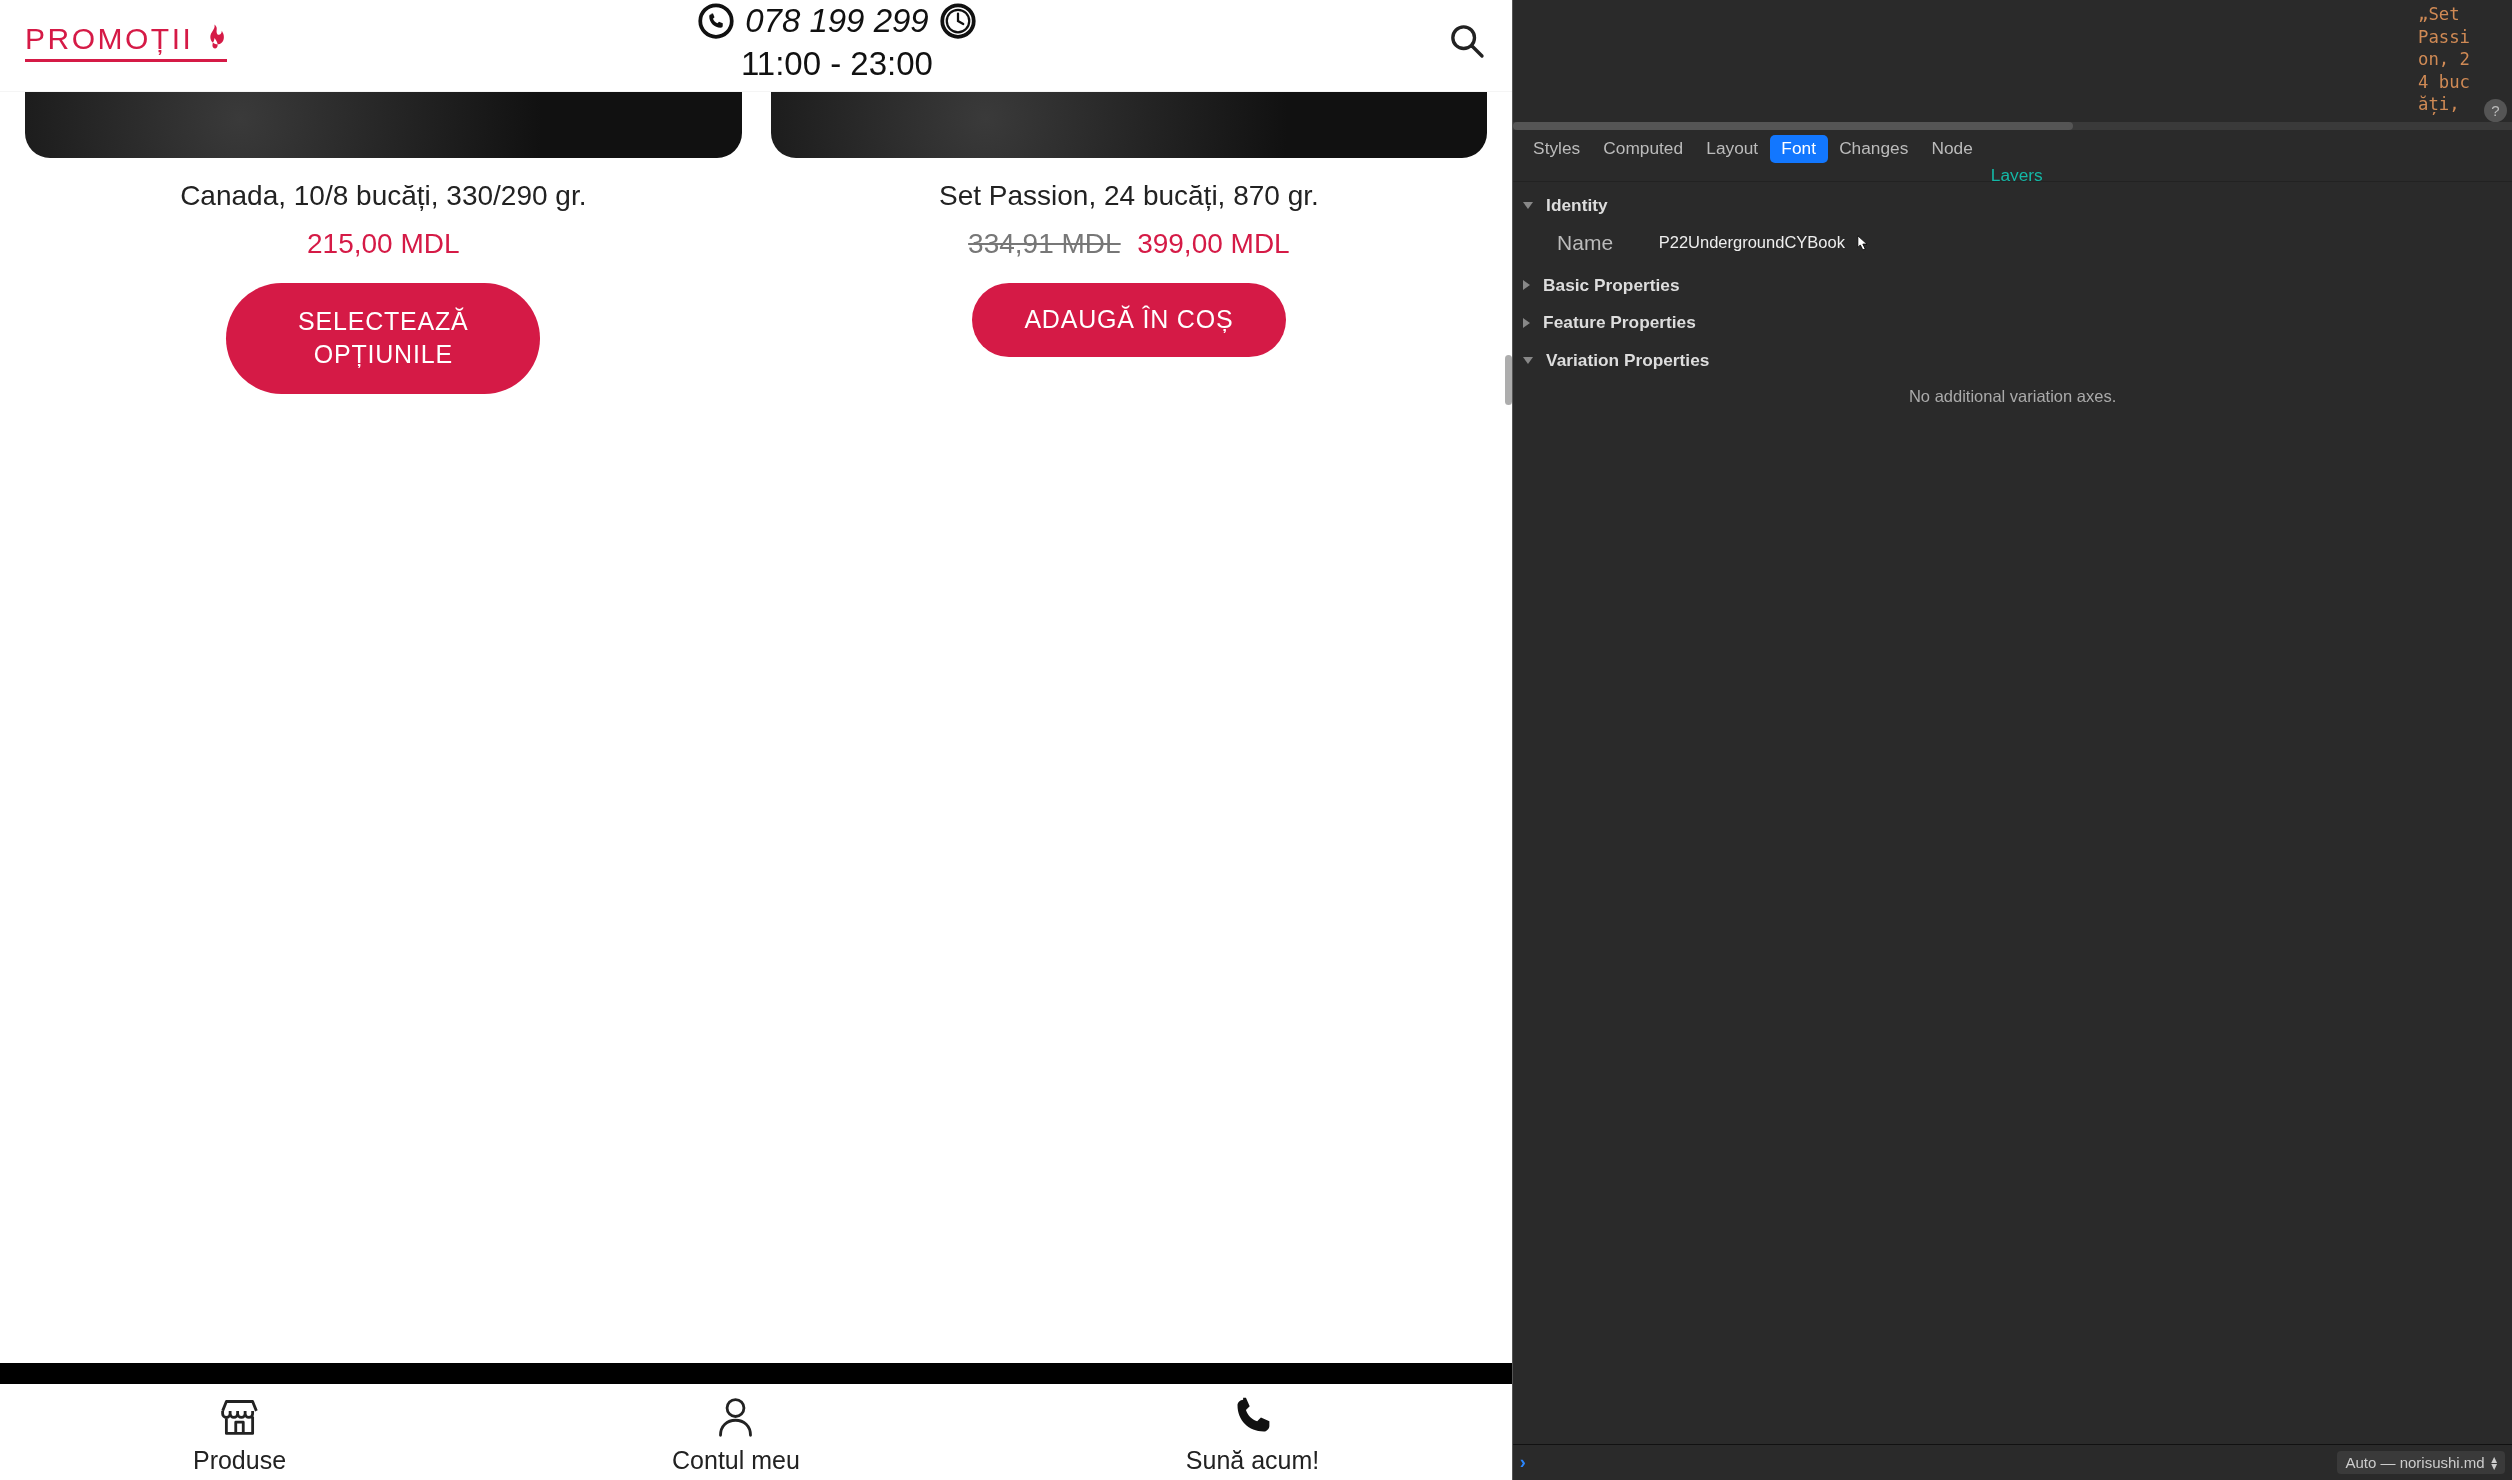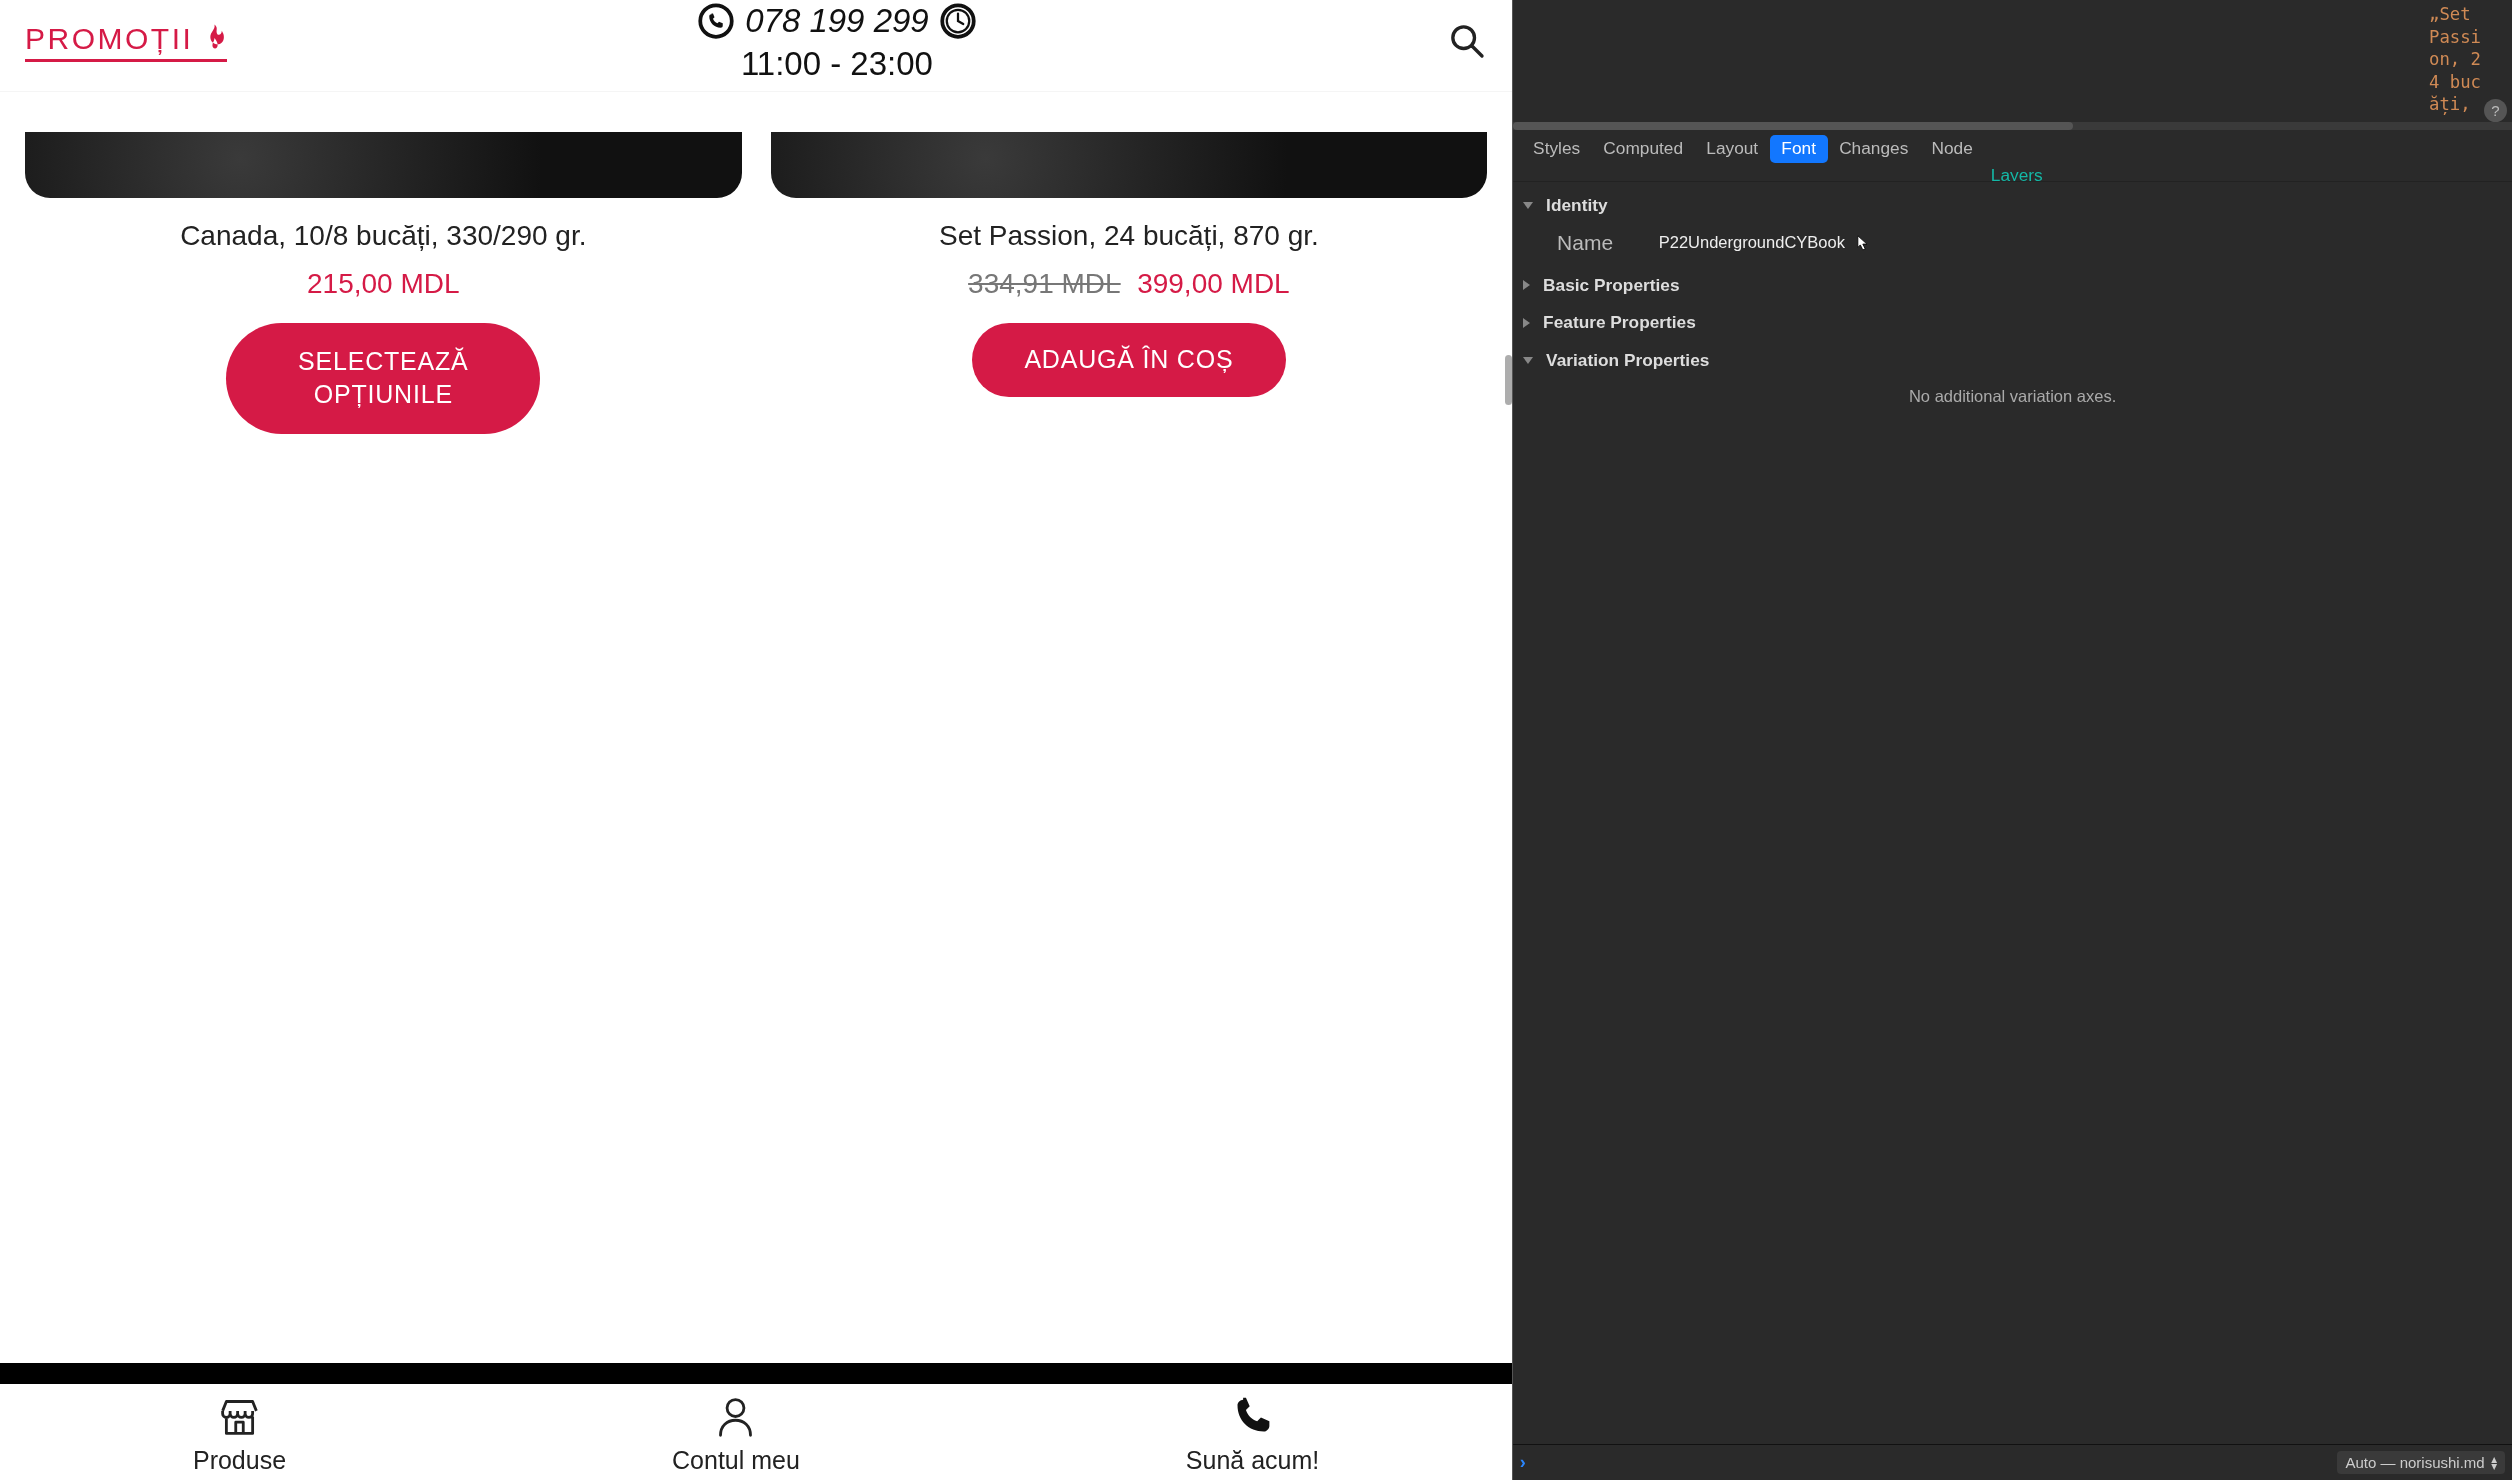--- a/index.html
+++ b/index.html
@@ -73,21 +73,20 @@
     margin-top: 5px;
   }
   .ring-icon, .clock-icon { width: 36px; height: 36px; }
   .search-icon { width: 40px; height: 40px; stroke: #222; }
 
   
   .products-row {
     display: flex;
     gap: 29px;
     padding: 0 25px;
-    margin-top: 40px;
   }
   .product-card {
     flex: 1 1 0;
     display: flex;
     flex-direction: column;
     align-items: center;
   }
   .product-img {
     width: 100%;
     height: 66px;
@@ -171,21 +170,21 @@
     border-left: 1.7px solid #555;
   }
 
   .dt-top {
     height: 130px;
     position: relative;
     background: #2a2a2a;
   }
   .dt-highlighted-text {
     position: absolute;
-    right: 24px;
+    right: 35px;
     top: 3.3px;
     width: 59px;
     font-family: Menlo, Consolas, monospace;
     font-size: 17.3px;
     line-height: 1.3;
     color: #d08a55;
     text-align: left;
     word-break: break-all;
   }
   .dt-help-badge {

